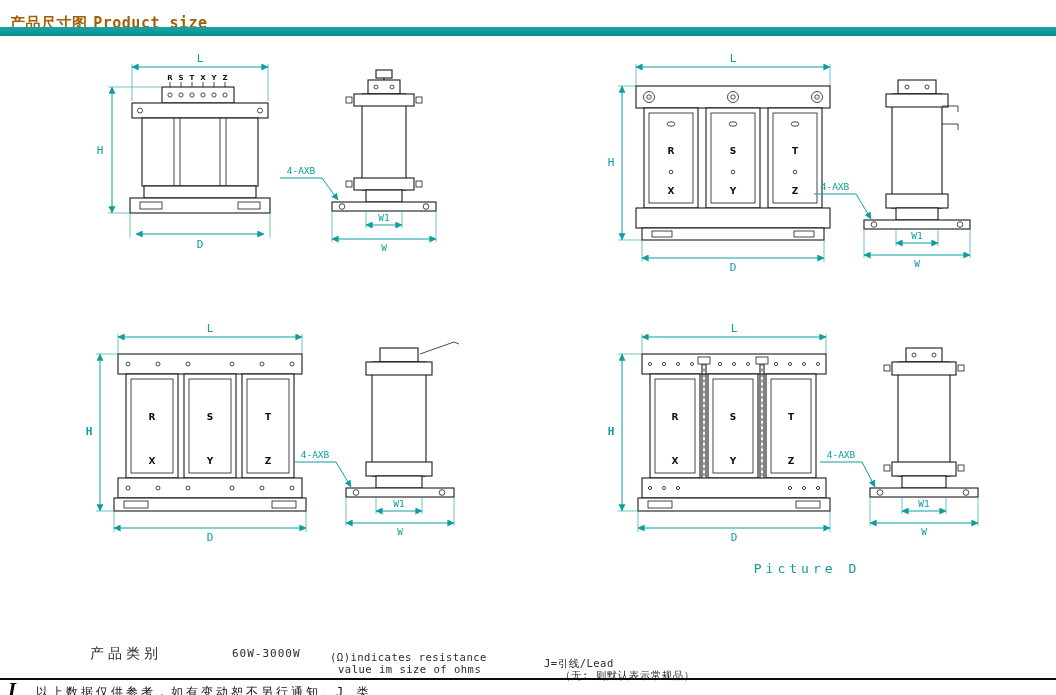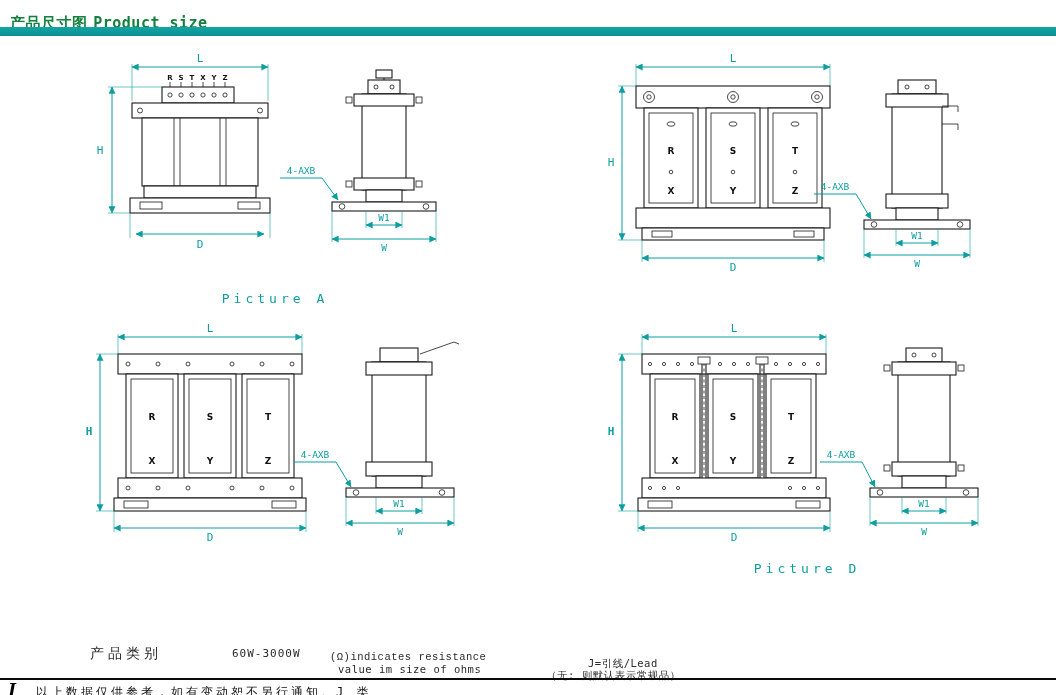--- a/index.html
+++ b/index.html
@@ -1,18 +1,18 @@
 <!DOCTYPE html>
 <html><head>
 <meta charset="utf-8">
 <style>
   html,body{margin:0;padding:0;background:#ffffff;}
   .page{position:relative;width:1056px;height:695px;background:#fff;overflow:hidden;
         font-family:"DejaVu Sans Mono","Liberation Mono",monospace;}
-  .title{position:absolute;left:10px;top:4px;font-size:15px;font-weight:bold;color:#15803d;
+  .title{position:absolute;left:10px;top:4px;font-size:15px;font-weight:bold;color:#a16207;
          font-family:"DejaVu Sans","Liberation Sans",sans-serif;letter-spacing:.5px;white-space:nowrap;}
   .title .en{font-family:"DejaVu Sans Mono","Liberation Mono",monospace;}
   .accent-bar{position:absolute;left:0;top:27px;width:1056px;height:9px;
               background:linear-gradient(180deg,#14a4a6,#0b8f91);}
   .panel{position:absolute;margin:0;}
   .panel svg{display:block;}
   .panel figcaption{text-align:center;color:#0d9ea0;letter-spacing:4px;font-size:13px;
                     margin-top:6px;font-family:"DejaVu Sans Mono","Liberation Mono",monospace;}
   
   .s-ln{stroke:#1b1b1b;fill:none;stroke-width:1.1;}
@@ -24,24 +24,24 @@
   .s-ext{stroke:#0d9ea0;stroke-width:.6;fill:none;}
   .t-dim{fill:#0d9ea0;font-family:"DejaVu Sans Mono","Liberation Mono",monospace;font-size:11px;}
   .t-dim-b{font-weight:bold;}
   .t-dims{fill:#0d9ea0;font-family:"DejaVu Sans Mono","Liberation Mono",monospace;font-size:9.5px;}
   .t-term{fill:#101010;font-family:"DejaVu Sans","Liberation Sans",sans-serif;font-size:9px;font-weight:bold;}
   .t-term-sm{font-size:7px;}
   
   .f-abs{position:absolute;color:#2a2a2a;white-space:nowrap;}
   .f-cat{left:90px;top:645px;font-size:14px;letter-spacing:4px;}
   .f-pow{left:232px;top:647px;font-size:11px;letter-spacing:1px;}
-  .f-res1{left:330px;top:651px;font-size:10.5px;letter-spacing:.5px;font-family:Liberation Mono, monospace;}
+  .f-res1{left:330px;top:651px;font-size:10.5px;letter-spacing:.5px;}
   .f-res2{left:338px;top:663px;font-size:10.5px;letter-spacing:.5px;}
-  .f-lead1{left:588px;top:657px;font-size:10.5px;letter-spacing:.5px;}
-  .f-lead2{left:546px;top:669px;font-size:10.5px;letter-spacing:.5px;}
+  .f-lead1{left:544px;top:657px;font-size:10.5px;letter-spacing:.5px;}
+  .f-lead2{left:560px;top:669px;font-size:10.5px;letter-spacing:.5px;}
   .f-divider{position:absolute;left:0;top:678px;width:1056px;height:2px;background:#0a0a0a;}
   .f-mark{left:8px;top:680px;font-size:16px;font-weight:bold;font-style:italic;color:#000;
           font-family:"DejaVu Serif","Liberation Serif",serif;}
   .f-note{left:36px;top:684px;font-size:12px;letter-spacing:3px;color:#111;}
 </style>
 </head>
 <body>
 
 <div class="page">
 
@@ -130,21 +130,20 @@
         <line class="s-ext" x1="296" y1="161" x2="296" y2="178"></line>
           <line class="s-ext" x1="332" y1="161" x2="332" y2="178"></line>
         <line class="s-dim" x1="296" y1="175" x2="332" y2="175" marker-start="url(#arrT)" marker-end="url(#arrT)"></line>
         <text class="t-dims" x="314" y="171" text-anchor="middle">W1</text>
         <line class="s-ext" x1="262" y1="161" x2="262" y2="192"></line>
           <line class="s-ext" x1="366" y1="161" x2="366" y2="192"></line>
         <line class="s-dim" x1="262" y1="189" x2="366" y2="189" marker-start="url(#arrT)" marker-end="url(#arrT)"></line>
         <text class="t-dims" x="314" y="201" text-anchor="middle">W</text>
       </g>
     </svg>
-    <figcaption>Picture A</figcaption>
   </figure>
 
   <figure class="panel" style="left:592px;top:50px;width:430px;">
     <svg viewBox="0 0 430 235" width="430" height="235">
       <g>
         <line class="s-ext" x1="44" y1="14" x2="44" y2="36"></line>
           <line class="s-ext" x1="238" y1="14" x2="238" y2="36"></line>
         <line class="s-dim" x1="44" y1="17" x2="238" y2="17" marker-start="url(#arrT)" marker-end="url(#arrT)"></line>
         <text class="t-dim" x="141" y="12" text-anchor="middle">L</text>
         <rect class="s-fw" x="44" y="36" width="194" height="22"></rect>

